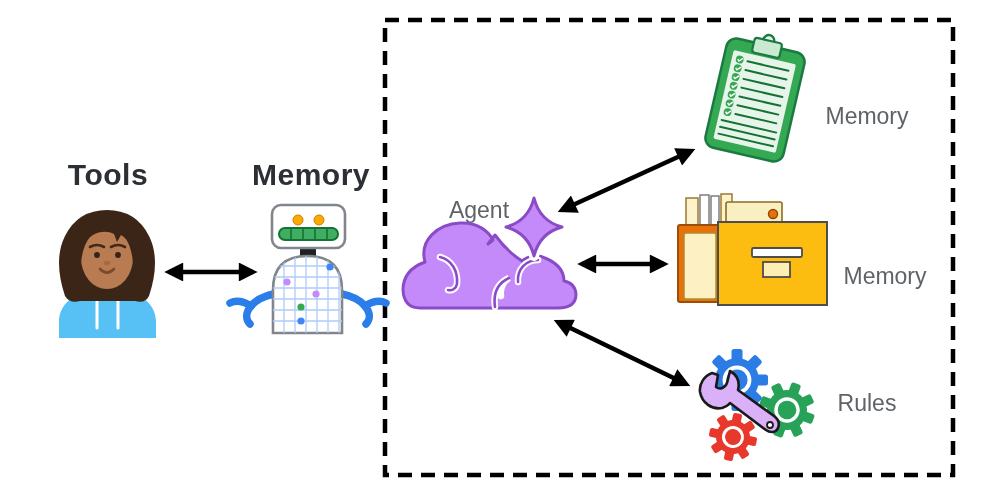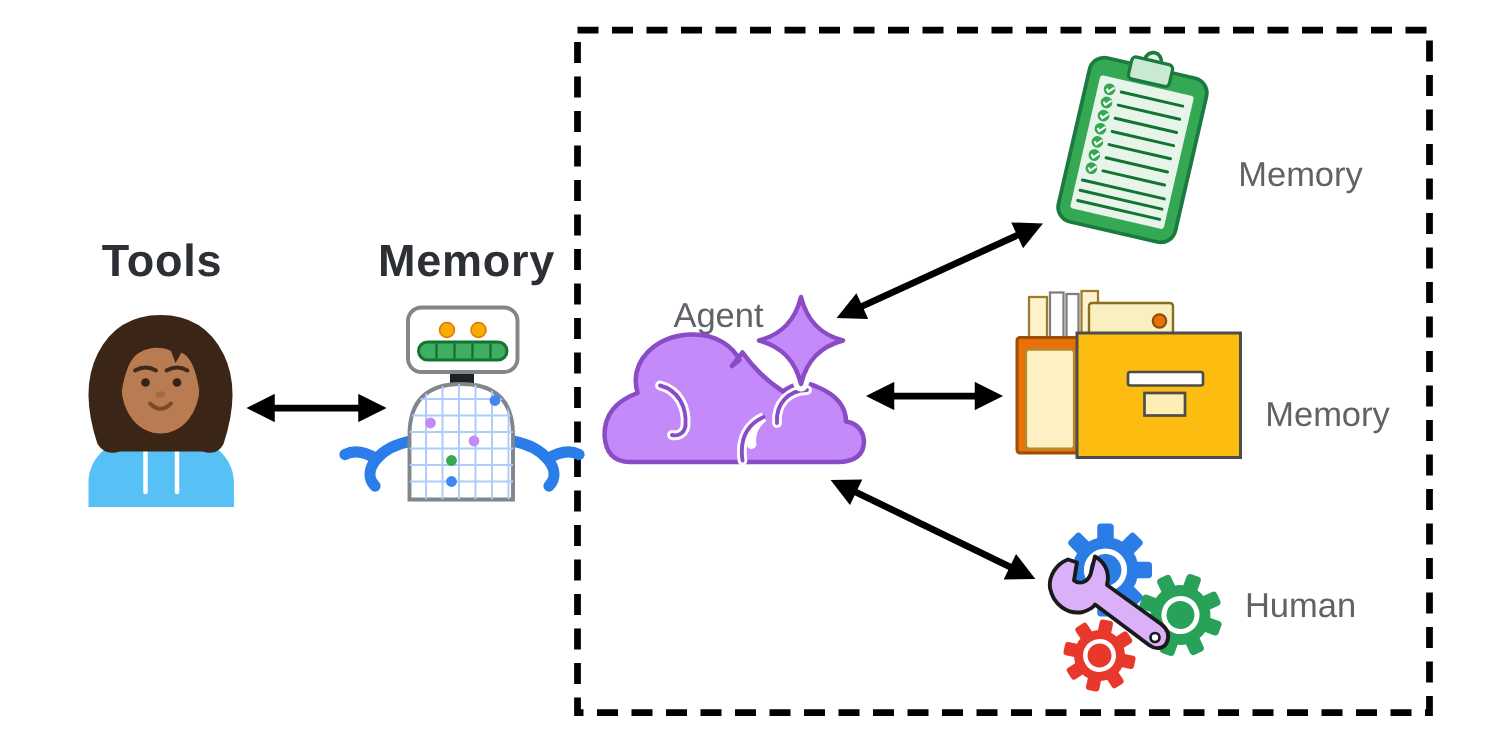--- a/index.html
+++ b/index.html
@@ -29,21 +29,21 @@
     <path d="M562,210 L691,151" stroke="#000" stroke-width="4.5" marker-start="url(#ah)" marker-end="url(#ah)"></path>
     <path d="M582,264 L664,264" stroke="#000" stroke-width="4.5" marker-start="url(#ah)" marker-end="url(#ah)"></path>
     <path d="M558,322 L686,384" stroke="#000" stroke-width="4.5" marker-start="url(#ah)" marker-end="url(#ah)"></path>
   </svg>
 
   <div class="lbl lbl-bold" style="left:108px;top:160px;">Tools</div>
   <div class="lbl lbl-bold" style="left:311px;top:160px;">Memory</div>
   <div class="lbl lbl-gray" style="left:479px;top:199px;">Agent</div>
   <div class="lbl lbl-gray" style="left:867px;top:105px;">Memory</div>
   <div class="lbl lbl-gray" style="left:885px;top:241px;margin-top:24px;">Memory</div>
-  <div class="lbl lbl-gray" style="left:867px;top:392px;">Human</div>
+  <div class="lbl lbl-gray" style="left:867px;top:392px;">Rules</div>
 
   <div class="icon" style="left:45px;top:198px;">
     <svg width="125" height="140" viewBox="0 0 125 140">
       <rect x="54" y="74" width="17" height="22" fill="#a96a44"></rect>
       <path d="M14,140 L14,124 C14,108 26,97 44,92 L54,87 C58,96 67,96 72,87 L81,92 C99,97 111,108 111,124 L111,140 Z" fill="#57c1f5"></path>
       <path d="M47,90 C52,100 73,100 78,90 L73,85 C68,92 57,92 52,85 Z" fill="#8ed6fa"></path>
       <line x1="52" y1="103" x2="52" y2="130" stroke="#fff" stroke-width="3" stroke-linecap="round"></line>
       <line x1="73" y1="103" x2="73" y2="130" stroke="#fff" stroke-width="3" stroke-linecap="round"></line>
       <path d="M20,98 Q8,62 20,38 Q33,12 62,12 Q91,12 104,38 Q116,62 104,98 Q100,106 90,103 L35,103 Q25,106 20,98 Z" fill="#3b2516"></path>
       <ellipse cx="62" cy="60" rx="26" ry="31" fill="#b97c52"></ellipse>

